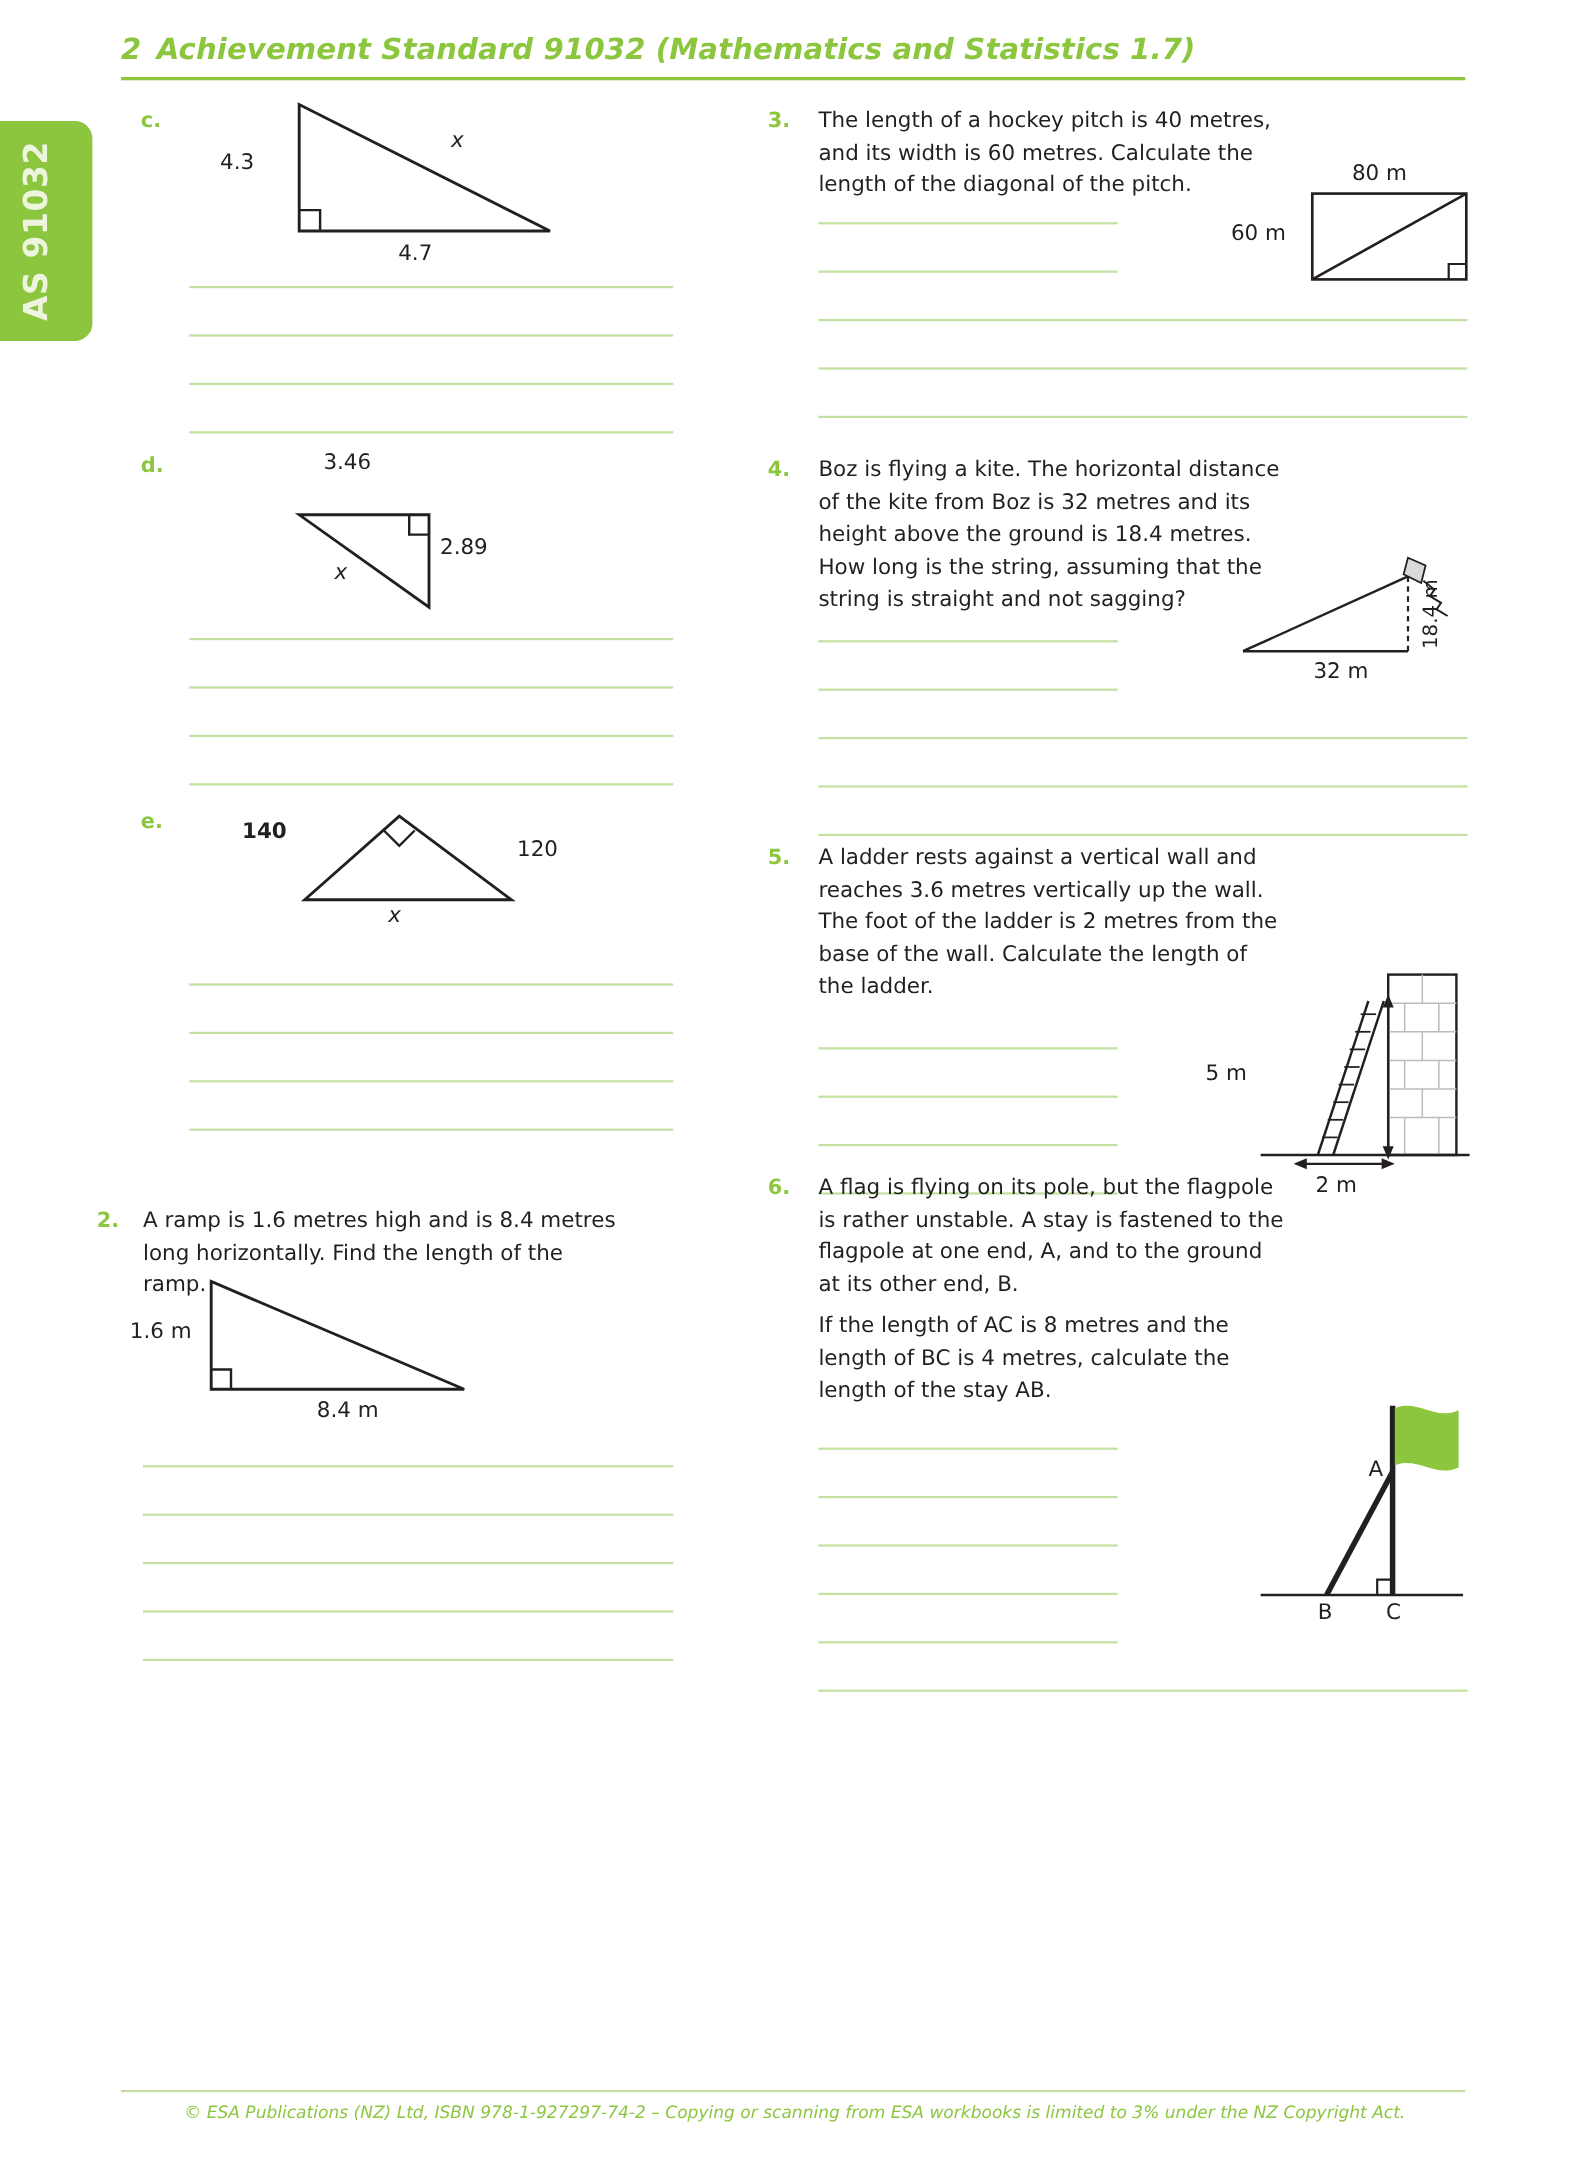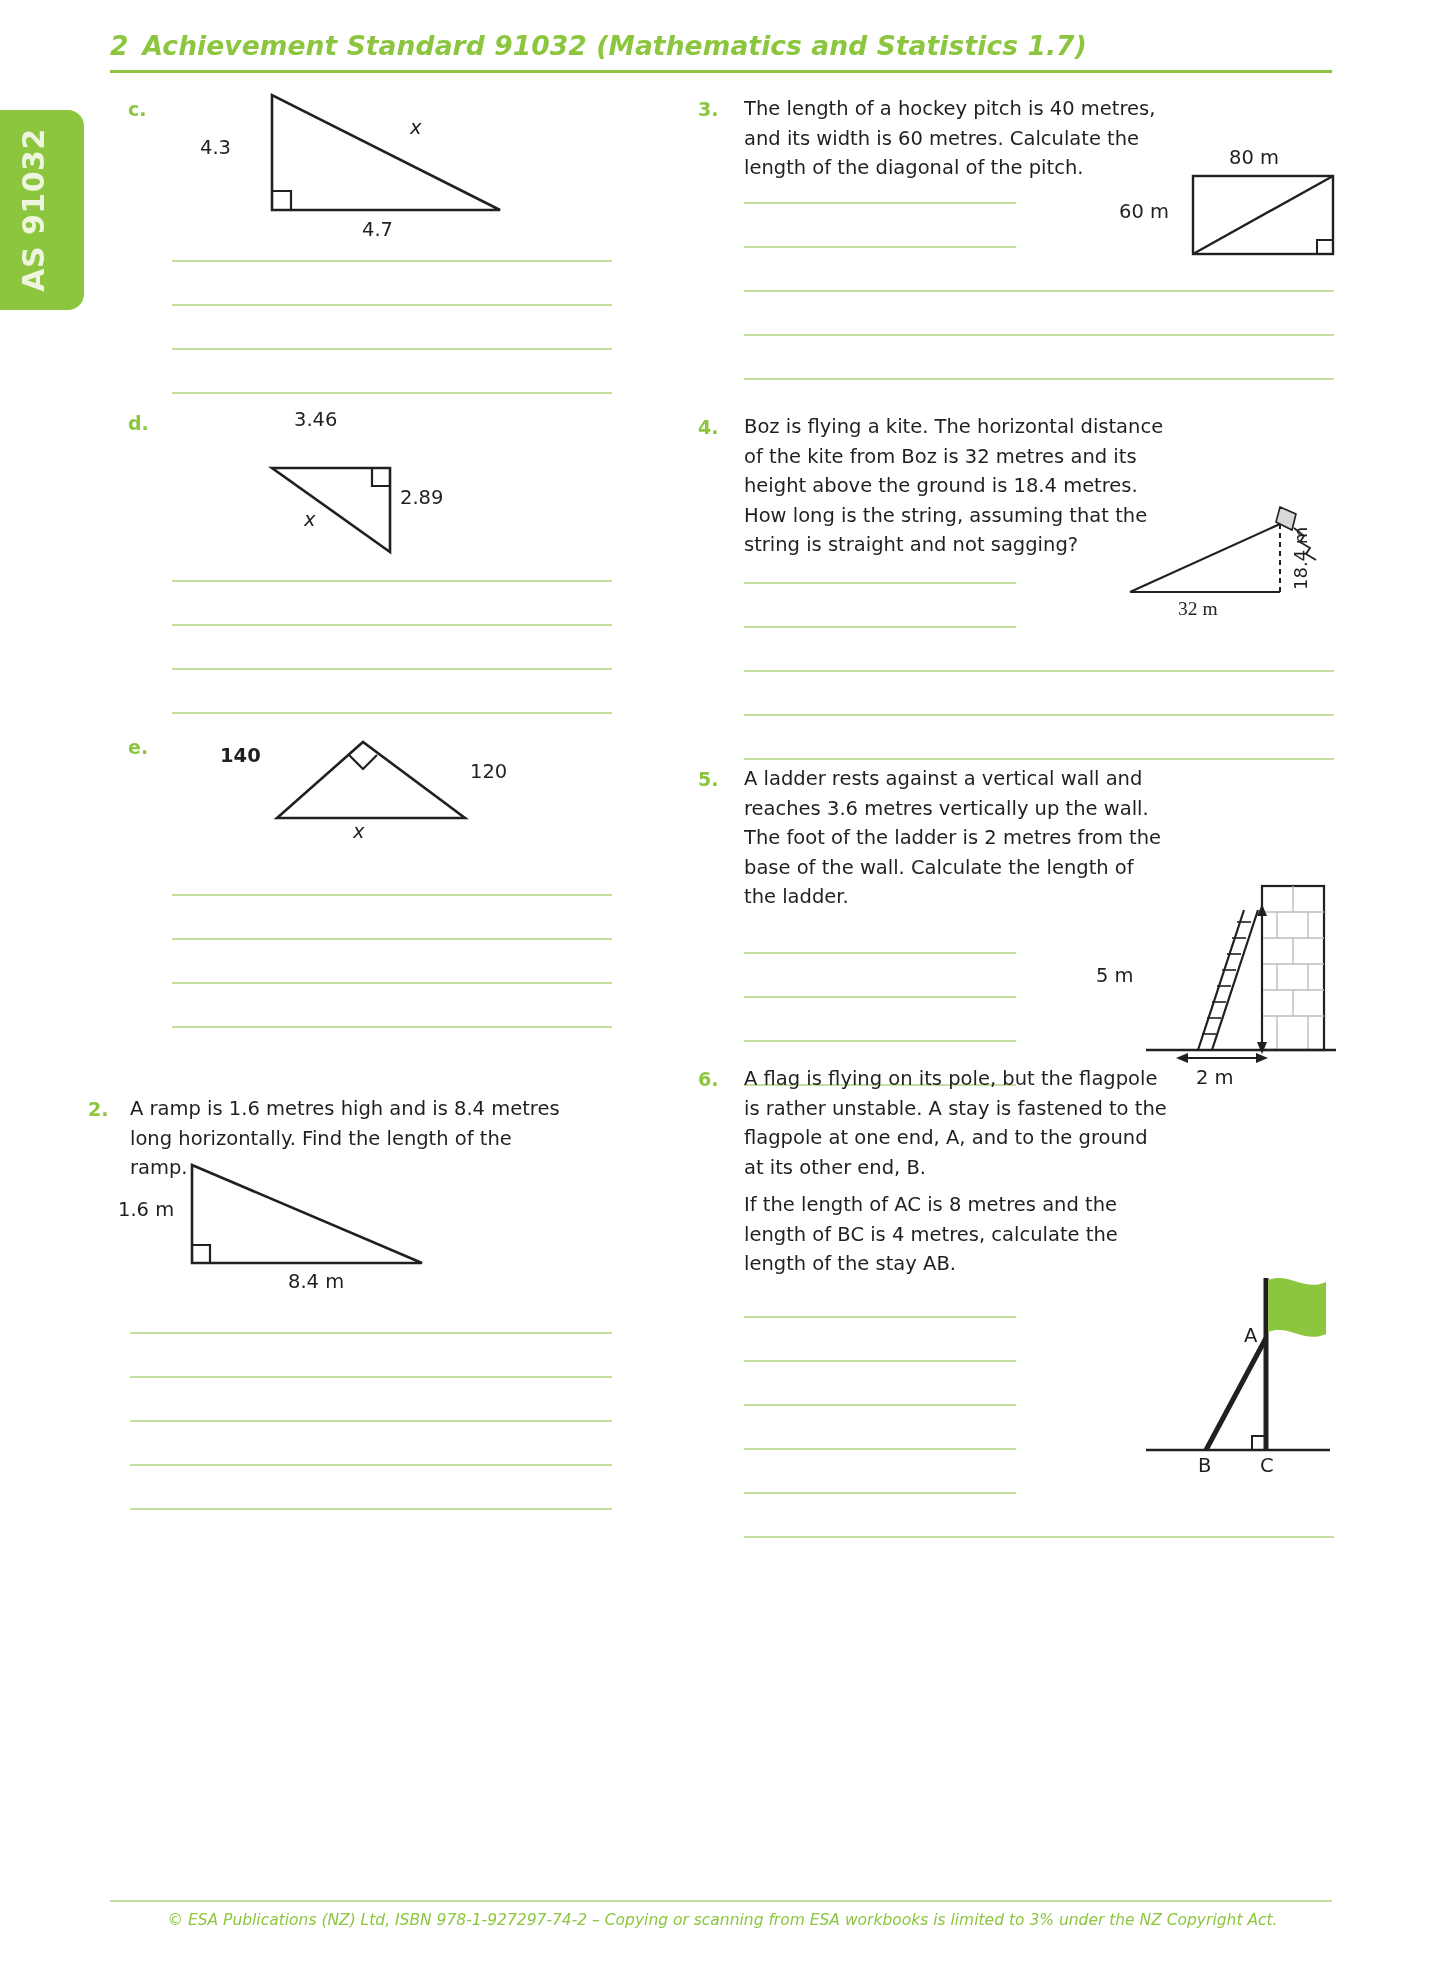--- a/index.html
+++ b/index.html
@@ -243,21 +243,21 @@
 
         <polyline points="10,90 160,90" fill="none" stroke="#231f20" stroke-width="2.2"></polyline>
         <line x1="10" y1="90" x2="160" y2="22" stroke="#231f20" stroke-width="2.2"></line>
         <line x1="160" y1="22" x2="160" y2="90" stroke="#231f20" stroke-width="2" stroke-dasharray="5,4"></line>
 
         <polygon points="160,5 176,12 172,28 156,20" fill="#d9d9d9" stroke="#231f20" stroke-width="1.6"></polygon>
 
         <path d="M174,26 L184,34 L180,40 L190,46 L186,52 L196,58" fill="none" stroke="#231f20" stroke-width="1.8"></path>
       </svg>
       <span class="flabel small vert" style="left:170px; top:88px;">18.4 m</span>
-      <span class="flabel" style="left:58px; top:96px;font-family:Liberation Serif, serif;">32 m</span>
+      <span class="flabel" style="left:74px; top:96px;">32 m</span>
     </div>
 
     <div class="rule" style="left:24px; top:180px; width:272px;"></div>
     <div class="rule" style="left:24px; top:224px; width:272px;"></div>
     <div class="rule" style="left:24px; top:268px; width:590px;"></div>
     <div class="rule" style="left:24px; top:312px; width:590px;"></div>
     <div class="rule" style="left:24px; top:356px; width:590px;"></div>
   </div>
 
   <div class="qitem" style="left:0;top:672px;width:615px;">

